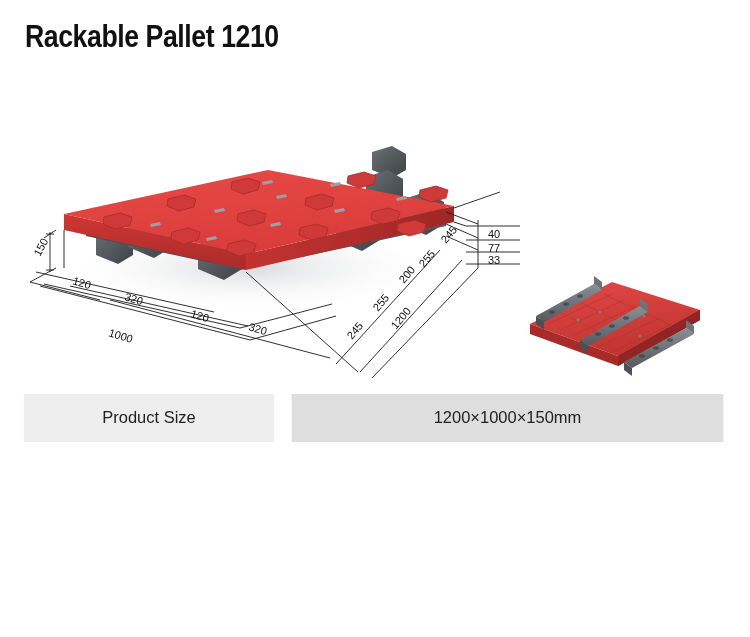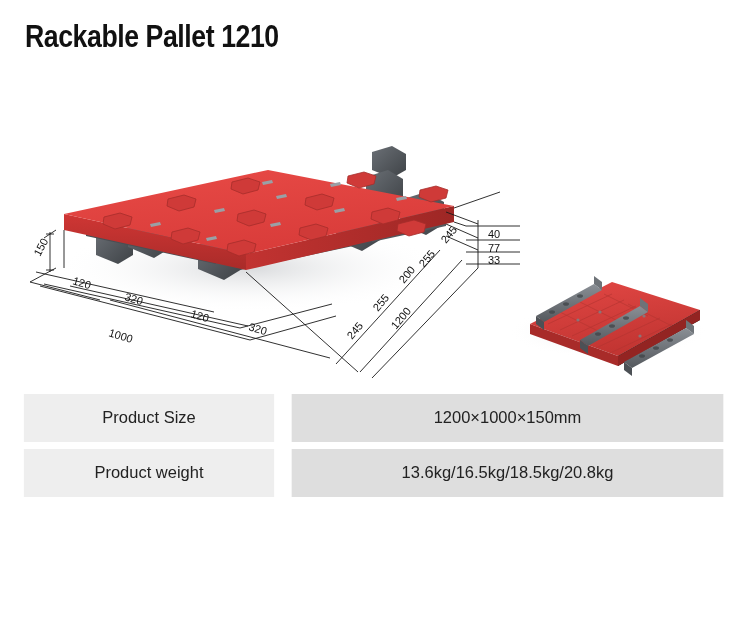--- a/index.html
+++ b/index.html
@@ -263,17 +263,13 @@
       </g>
     </g>
   </svg>
 </div>
 
 <div id="spec-table">
   <div class="spec-row">
     <div class="spec-label">Product Size</div>
     <div class="spec-value">1200×1000×150mm</div>
   </div>
-  <div class="spec-row">
-    <div class="spec-label">Product weight</div>
-    <div class="spec-value">13.6kg/16.5kg/18.5kg/20.8kg</div>
-  </div>
 </div>
 
 </body></html>

